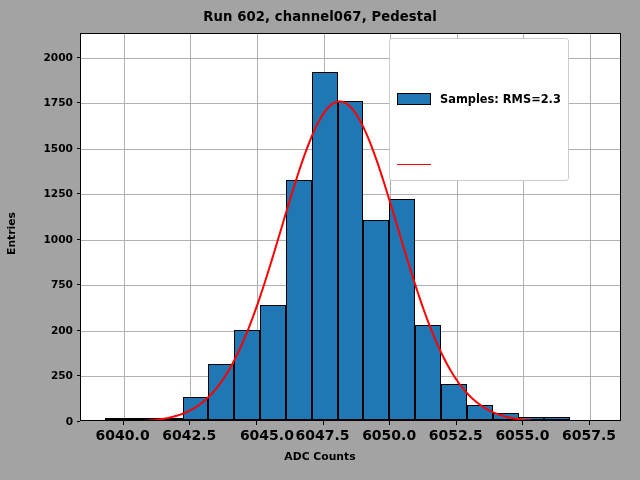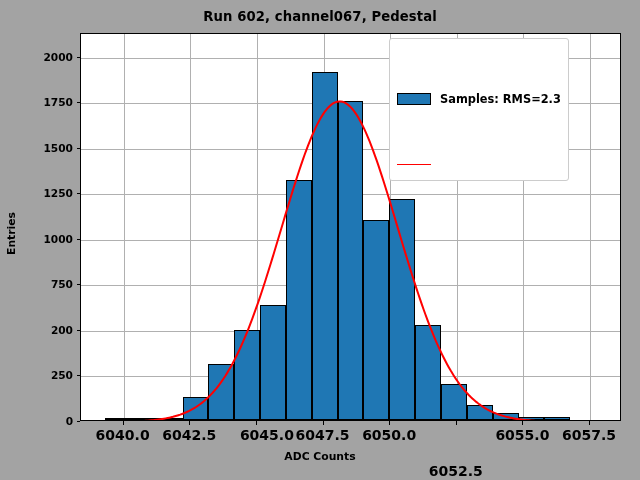--- a/index.html
+++ b/index.html
@@ -213,21 +213,21 @@
       <div class="xticklabel" style="left: 122.64px; top: 427px;">6040.0</div>
       <div class="tick-v" style="left: 189.266px; top: 421px;"></div>
       <div class="xticklabel" style="left: 189.266px; top: 427px;">6042.5</div>
       <div class="tick-v" style="left: 255.892px; top: 421px;"></div>
       <div class="xticklabel" style="left: 255.892px; top: 427px; margin-left: 11px;">6045.0</div>
       <div class="tick-v" style="left: 322.517px; top: 421px;"></div>
       <div class="xticklabel" style="left: 322.517px; top: 427px;">6047.5</div>
       <div class="tick-v" style="left: 389.143px; top: 421px;"></div>
       <div class="xticklabel" style="left: 389.143px; top: 427px;">6050.0</div>
       <div class="tick-v" style="left: 455.768px; top: 421px;"></div>
-      <div class="xticklabel" style="left: 455.768px; top: 427px; margin-top: 36px;">6052.5</div>
+      <div class="xticklabel" style="left: 455.768px; top: 427px;">6052.5</div>
       <div class="tick-v" style="left: 522.394px; top: 421px;"></div>
       <div class="xticklabel" style="left: 522.394px; top: 427px;">6055.0</div>
       <div class="tick-v" style="left: 589.02px; top: 421px;"></div>
       <div class="xticklabel" style="left: 589.02px; top: 427px;">6057.5</div>
     </div>
   <div id="yticks">
       <div class="tick-h" style="left: 76.5px; top: 421px;"></div>
       <div class="yticklabel" style="right: 567px; top: 421px;">0</div>
       <div class="tick-h" style="left: 76.5px; top: 375.46px;"></div>
       <div class="yticklabel" style="right: 567px; top: 375.46px;">250</div>

